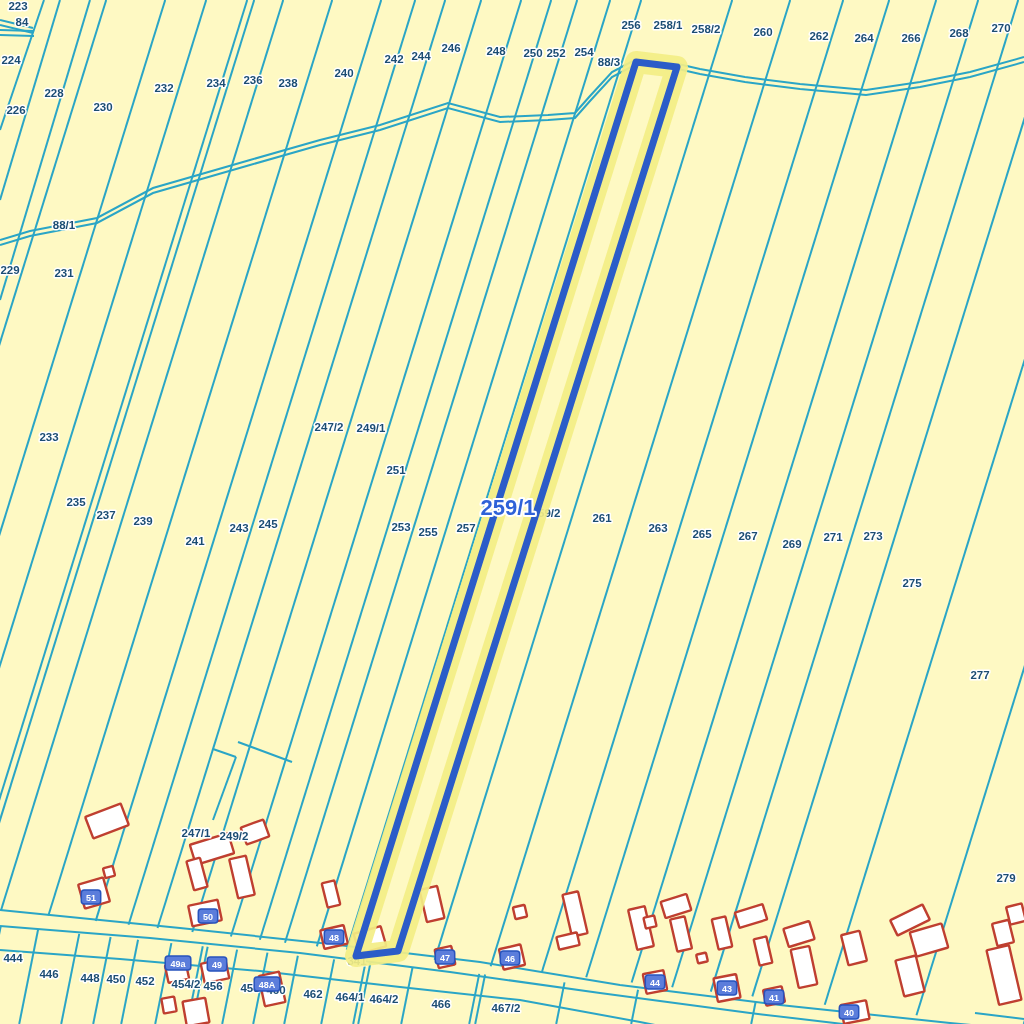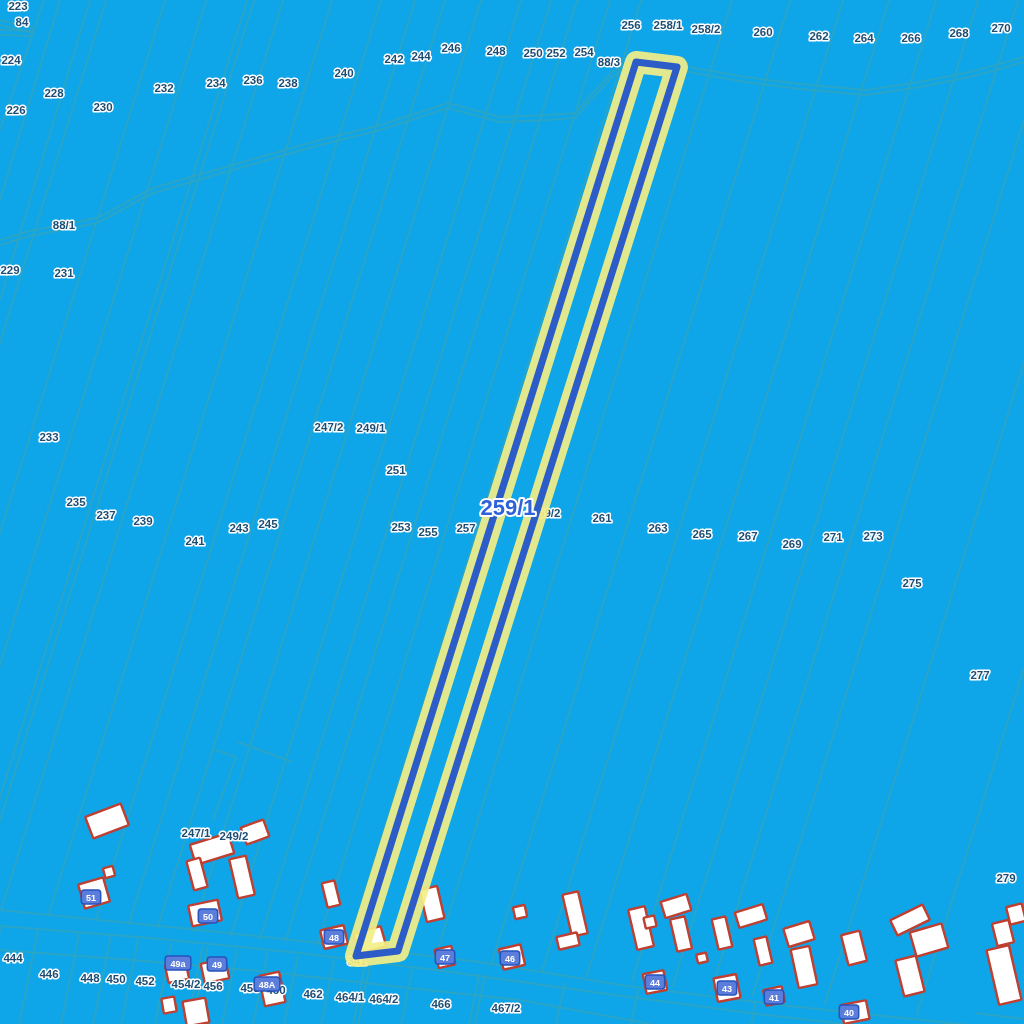--- a/index.html
+++ b/index.html
@@ -1,16 +1,16 @@
 <!DOCTYPE html>
 <html><head>
 <meta charset="utf-8">
 <style>
   html,body{margin:0;padding:0;background:#fff;width:1024px;height:1024px;overflow:hidden;}
-  #map-stage{position:relative;width:1024px;height:1024px;background:#0ea5e9;font-family:"Liberation Sans",sans-serif;}
+  #map-stage{position:relative;width:1024px;height:1024px;background:#fef9c3;font-family:"Liberation Sans",sans-serif;}
   svg{position:absolute;left:0;top:0;}
   text{font-family:"Liberation Sans",sans-serif;}
   .parcel-label{font-size:11.5px;font-weight:bold;fill:#1c4d74;paint-order:stroke;stroke:#ffffff;stroke-width:3px;stroke-linejoin:round;}
   .big-label{font-size:22px;font-weight:bold;fill:#2f62d8;paint-order:stroke;stroke:#ffffff;stroke-width:4px;stroke-linejoin:round;}
   .plate-text{font-size:9px;font-weight:bold;fill:#ffffff;}
 </style>
 </head>
 <body>
 
 <div id="map-stage">

